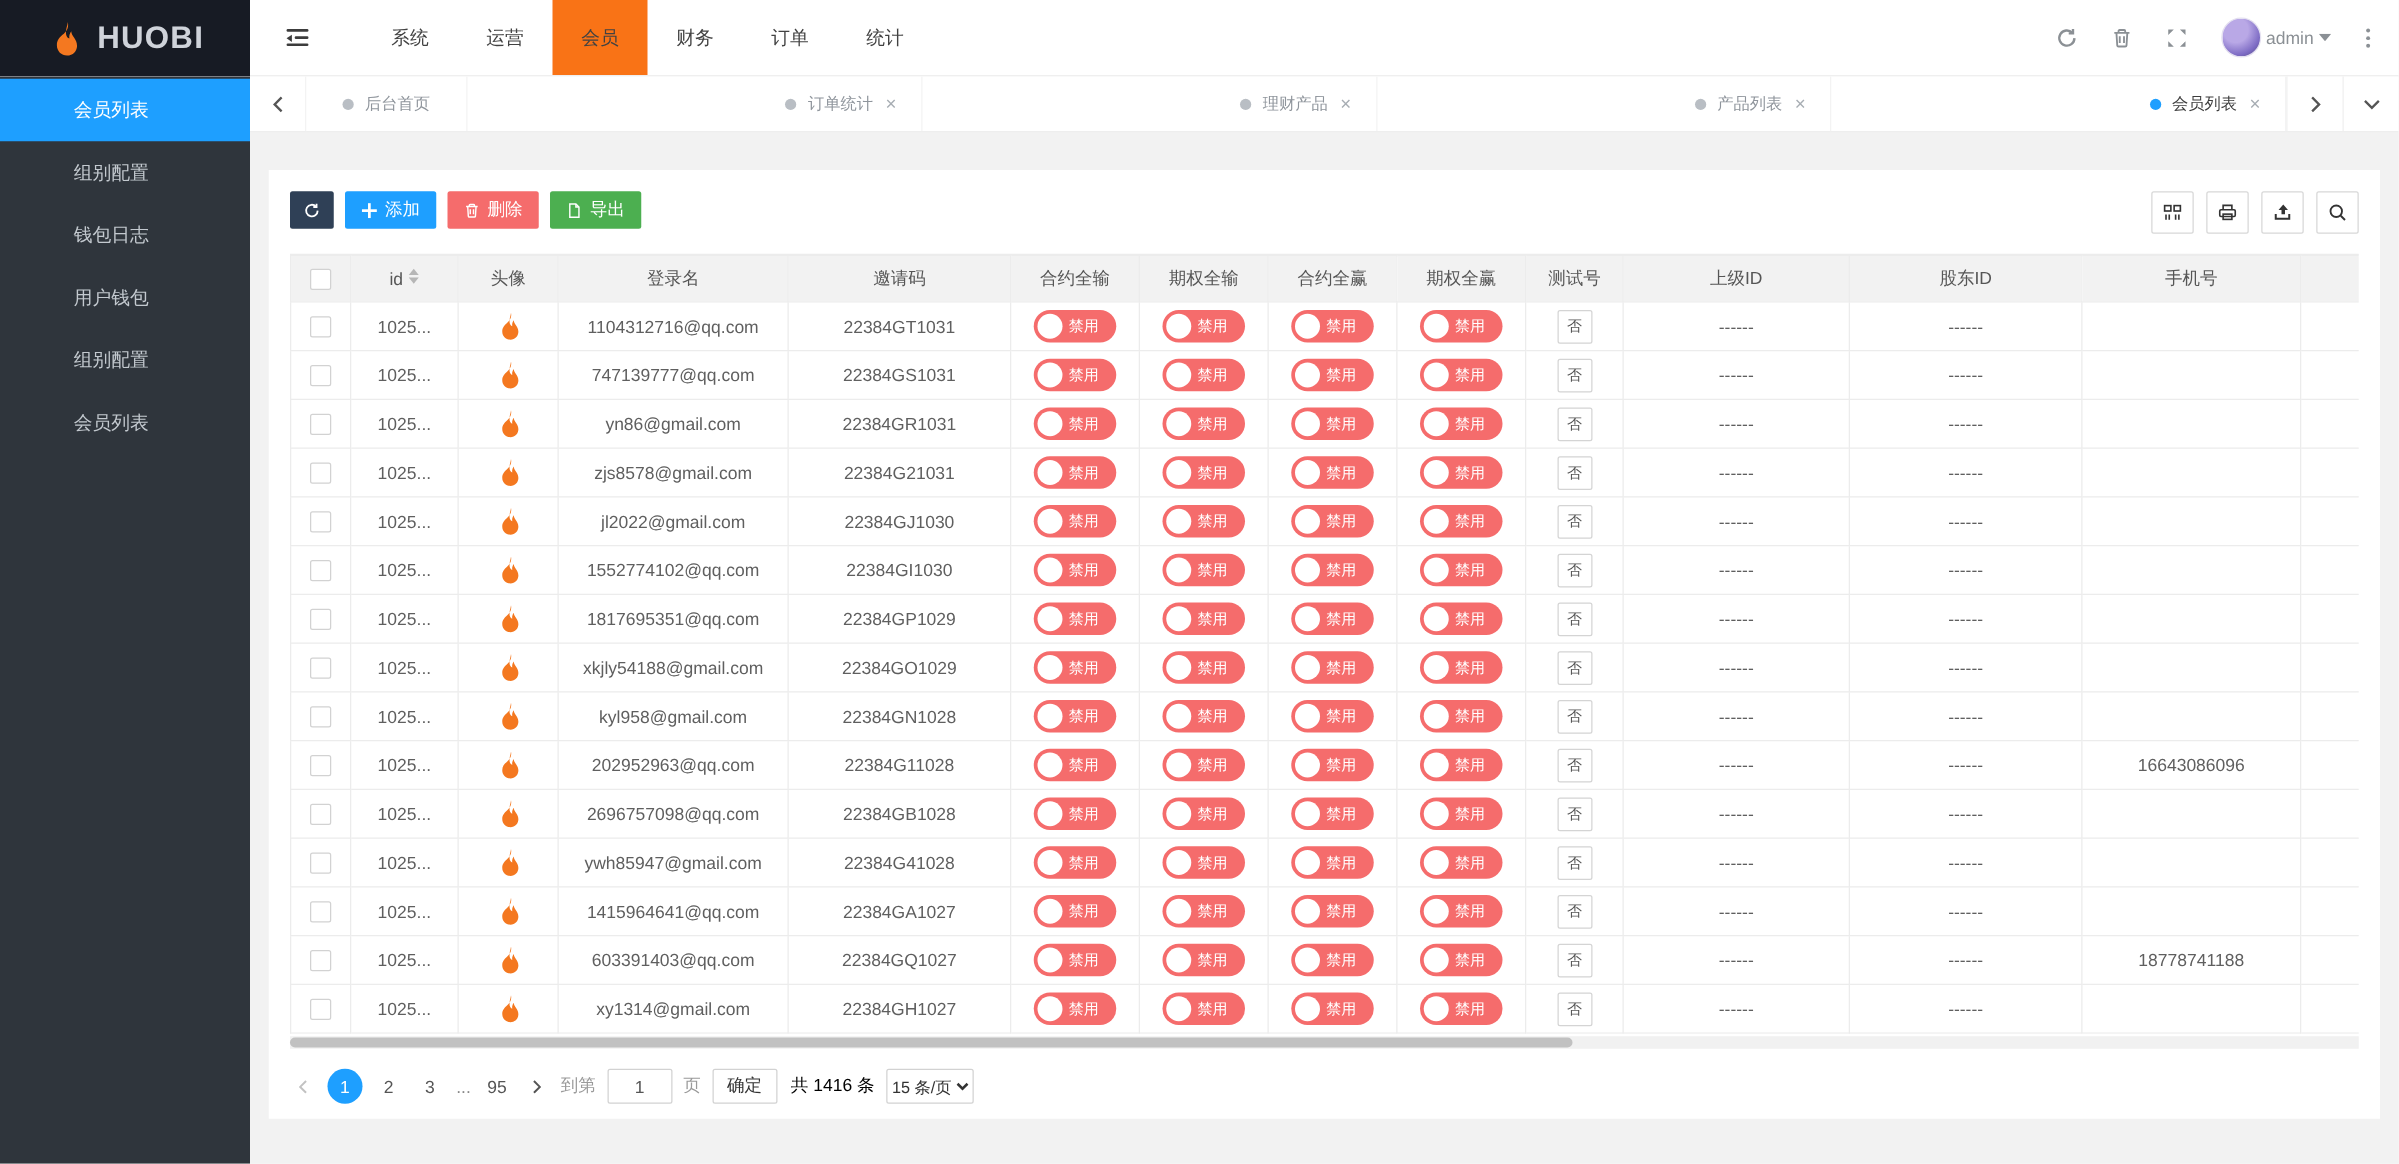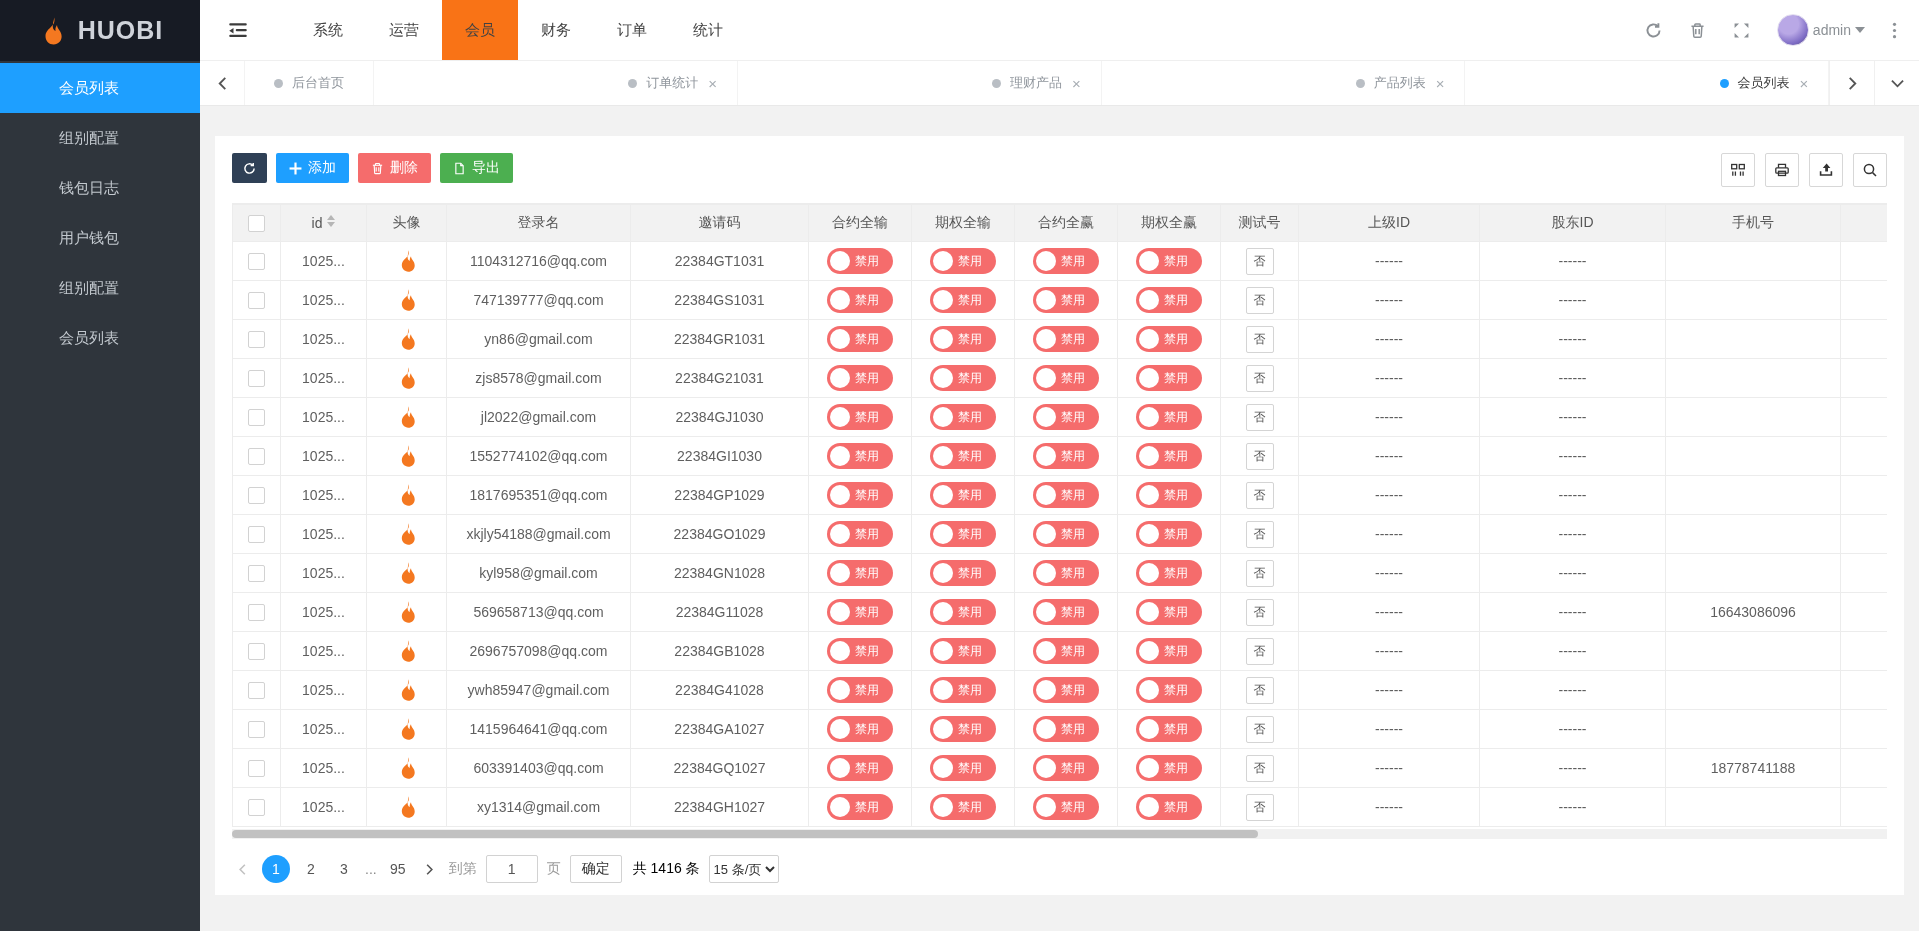--- a/index.html
+++ b/index.html
@@ -631,21 +631,21 @@
               <td>------</td>
               <td></td>
               <td class="clip"></td>
             </tr>
             <tr>
               <td><span class="checkbox"></span></td>
               <td>1025...</td>
               <td><span class="row-avatar"><svg viewBox="0 0 24 24" fill="#F47820" width="100%" height="100%">
                     <path d="M13.8 1.2c.9 4.6-1.5 6.5-3.4 8.3-1.8 1.7-3.6 3.4-3.6 6.6 0 3.8 2.9 6.6 6.5 6.6 3.8 0 6.4-2.8 6.4-6.3 0-4.4-3.6-5.9-3.7-9.2-1 1.5-1.5 2.9-1.2 4.7-1.9-.8-2.4-2.7-2.1-5.2.2-2 .9-3.6 1.1-5.5z"></path>
                   </svg></span></td>
-              <td>569658713@qq.com</td>
+              <td>202952963@qq.com</td>
               <td>22384G11028</td>
               <td><span class="pill">
                   <span class="knob"></span>
                   <span class="pl">禁用</span>
                 </span></td>
               <td><span class="pill">
                   <span class="knob"></span>
                   <span class="pl">禁用</span>
                 </span></td>
               <td><span class="pill">

